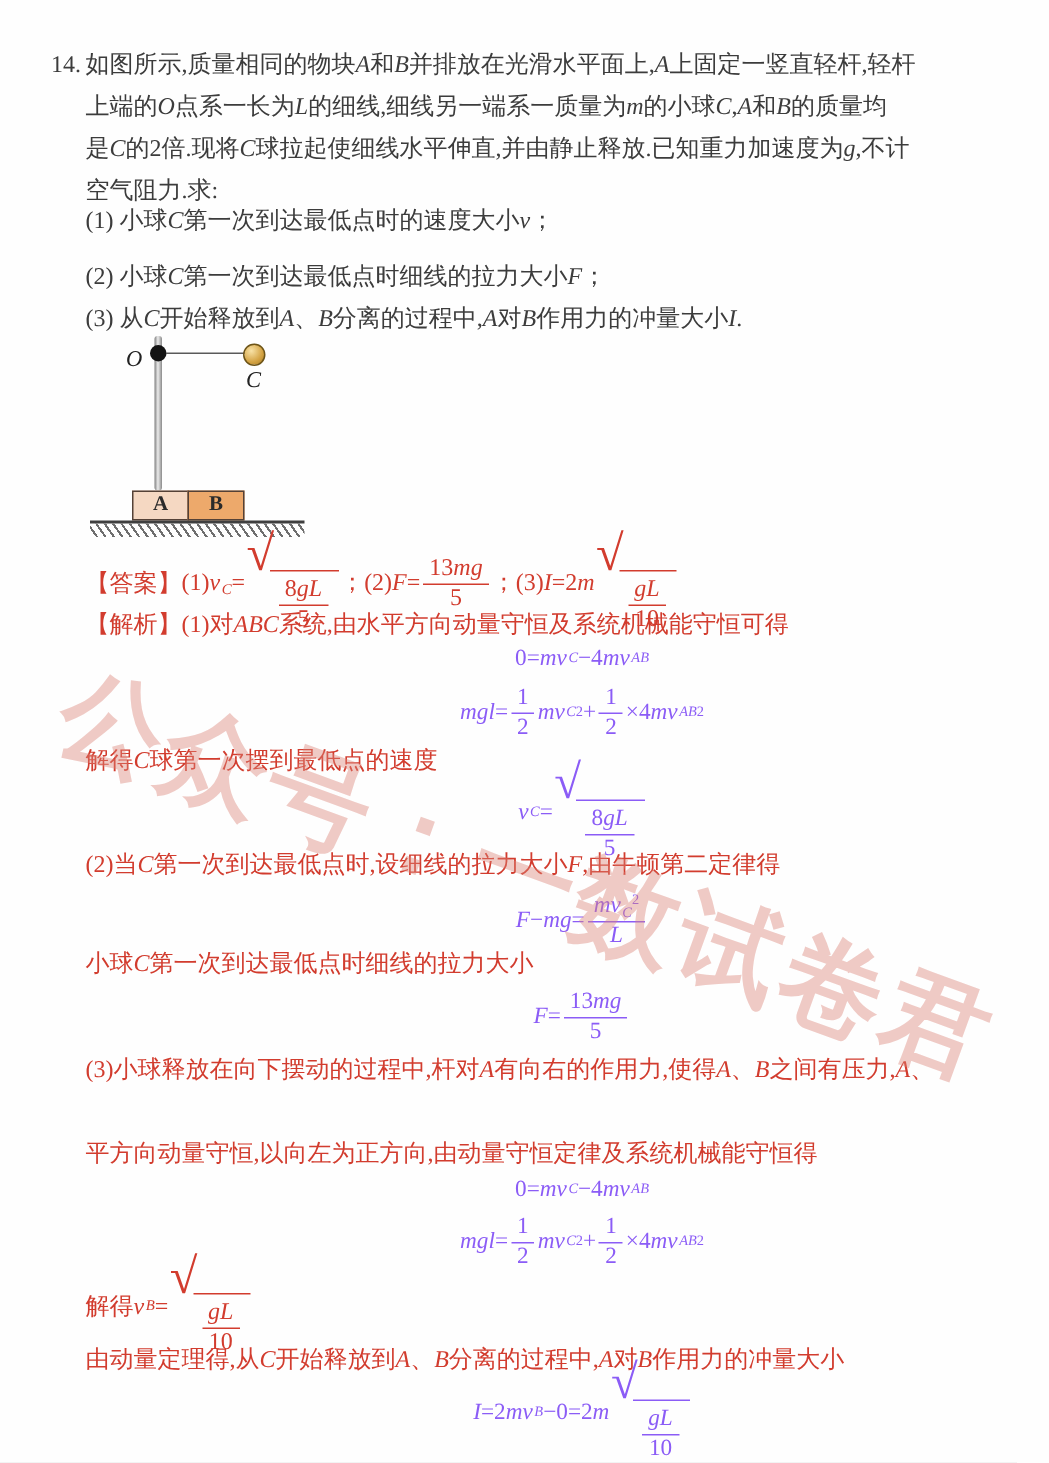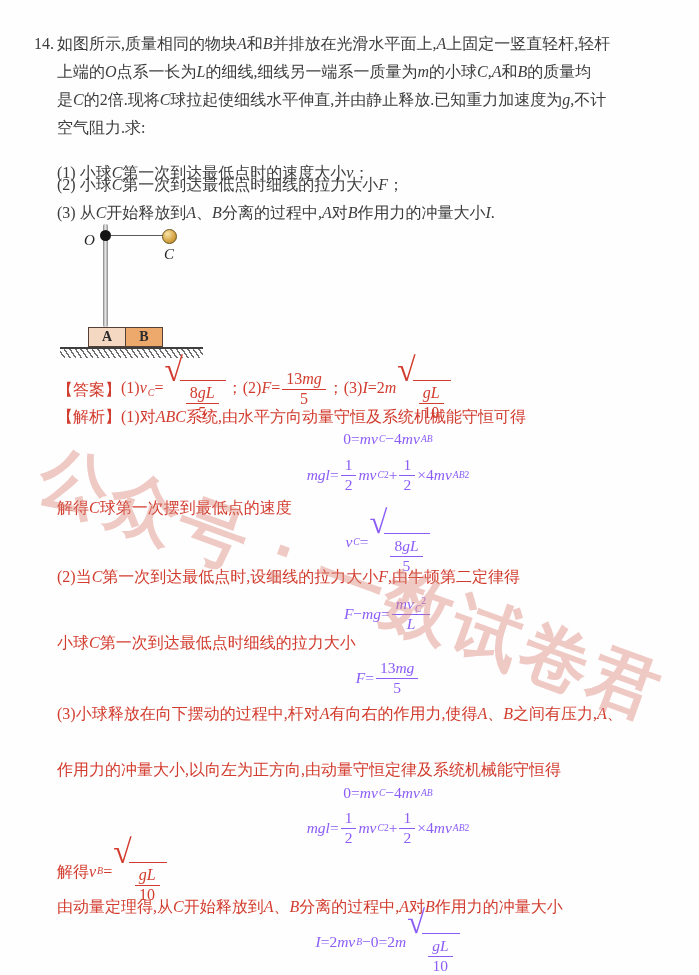--- a/index.html
+++ b/index.html
@@ -46,21 +46,21 @@
 </head>
 <body>
 
 <div class="page">
 
   <div class="t" style="left:34px;top:33px;">14.</div>
   <div class="t" style="left:57px;top:61px;">上端的<i>O</i>点系一长为<i>L</i>的细线,细线另一端系一质量为<i>m</i>的小球<i>C</i>,<i>A</i>和<i>B</i>的质量均</div>
   <div class="t" style="left:57px;top:33px;">如图所示,质量相同的物块<i>A</i>和<i>B</i>并排放在光滑水平面上,<i>A</i>上固定一竖直轻杆,轻杆</div>
   <div class="t" style="left:57px;top:89px;">是<i>C</i>的2倍.现将<i>C</i>球拉起使细线水平伸直,并由静止释放.已知重力加速度为<i>g</i>,不计</div>
   <div class="t" style="left:57px;top:117px;">空气阻力.求:</div>
-  <div class="t" style="left:57px;top:162px;font-family:Liberation Serif, serif;">(1) 小球<i>C</i>第一次到达最低点时的速度大小<i>v</i>；</div>
+  <div class="t" style="left:57px;top:137px;font-family:Liberation Serif, serif;">(1) 小球<i>C</i>第一次到达最低点时的速度大小<i>v</i>；</div>
   <div class="t" style="left:57px;top:174px;">(2) 小球<i>C</i>第一次到达最低点时细线的拉力大小<i>F</i>；</div>
   <div class="t" style="left:57px;top:202px;">(3) 从<i>C</i>开始释放到<i>A</i>、<i>B</i>分离的过程中,<i>A</i>对<i>B</i>作用力的冲量大小<i>I</i>.</div>
 
   <div class="dg">
     <div class="rod"></div>
     <div class="string"></div>
     <div class="pivot"></div>
     <div class="ball"></div>
     <div class="lblO">O</div>
     <div class="lblC">C</div>
@@ -119,21 +119,21 @@
         <span class="den"><i>L</i></span>
       </span></div>
 
   <div class="t red" style="left:57px;top:632px;">小球<i>C</i>第一次到达最低点时细线的拉力大小</div>
   <div class="eq" style="top:658px;height:40px;"><i>F</i>=<span class="frac">
         <span class="num">13<i>mg</i></span>
         <span class="den">5</span>
       </span></div>
 
   <div class="t red" style="left:57px;top:703px;">(3)小球释放在向下摆动的过程中,杆对<i>A</i>有向右的作用力,使得<i>A</i>、<i>B</i>之间有压力,<i>A</i>、</div>
-  <div class="t red" style="left:57px;top:759px;">作用力的冲量大小,以向左为正方向,由动量守恒定律及系统机械能守恒得</div>
+  <div class="t red" style="left:57px;top:759px;">平方向动量守恒,以向左为正方向,由动量守恒定律及系统机械能守恒得</div>
 
   <div class="eq" style="top:784px;font-family:Liberation Serif, serif;">0=<i>mv</i><sub><i>C</i></sub>−4<i>mv</i><sub><i>AB</i></sub></div>
   <div class="eq" style="top:808px;height:40px;"><i>mgl</i>=<span class="frac">
         <span class="num">1</span>
         <span class="den">2</span>
       </span><i>mv</i><sub><i>C</i></sub><sup>2</sup>+<span class="frac">
         <span class="num">1</span>
         <span class="den">2</span>
       </span>×4<i>mv</i><sub><i>AB</i></sub><sup>2</sup></div>
 

